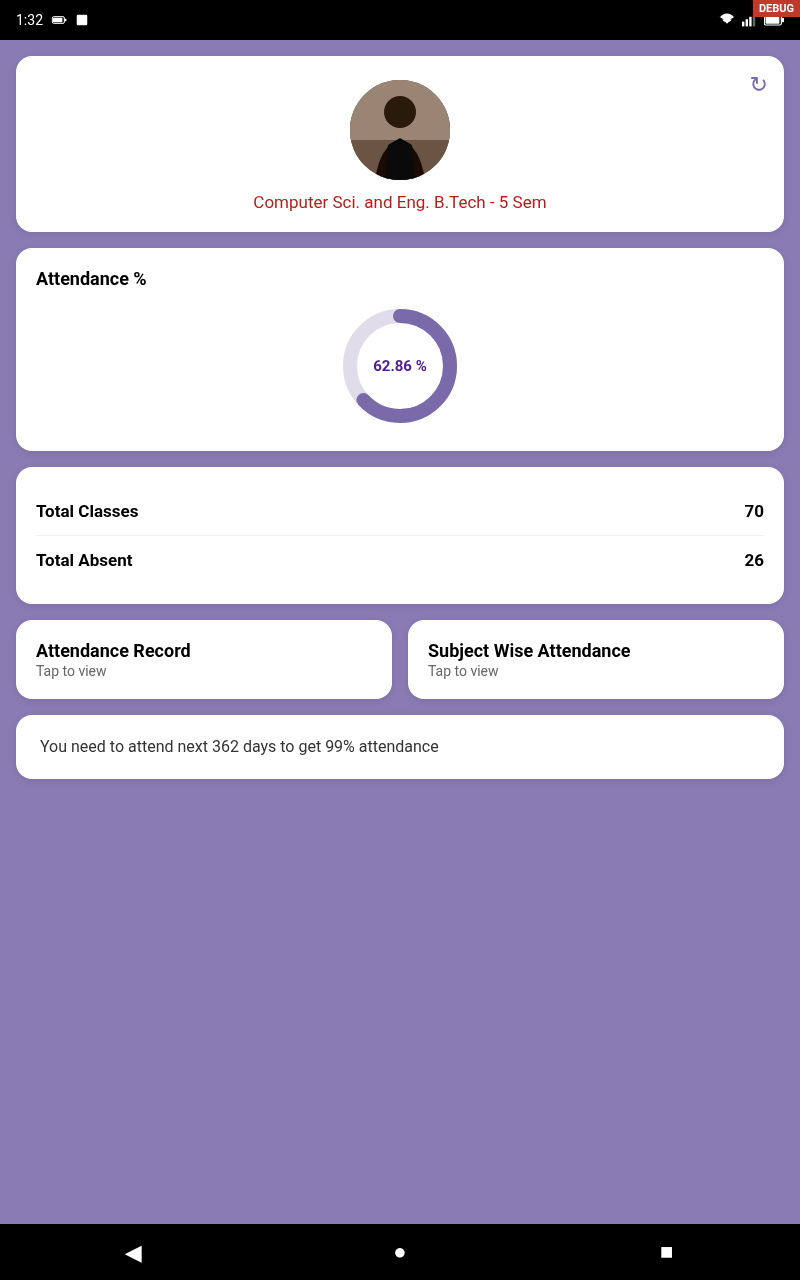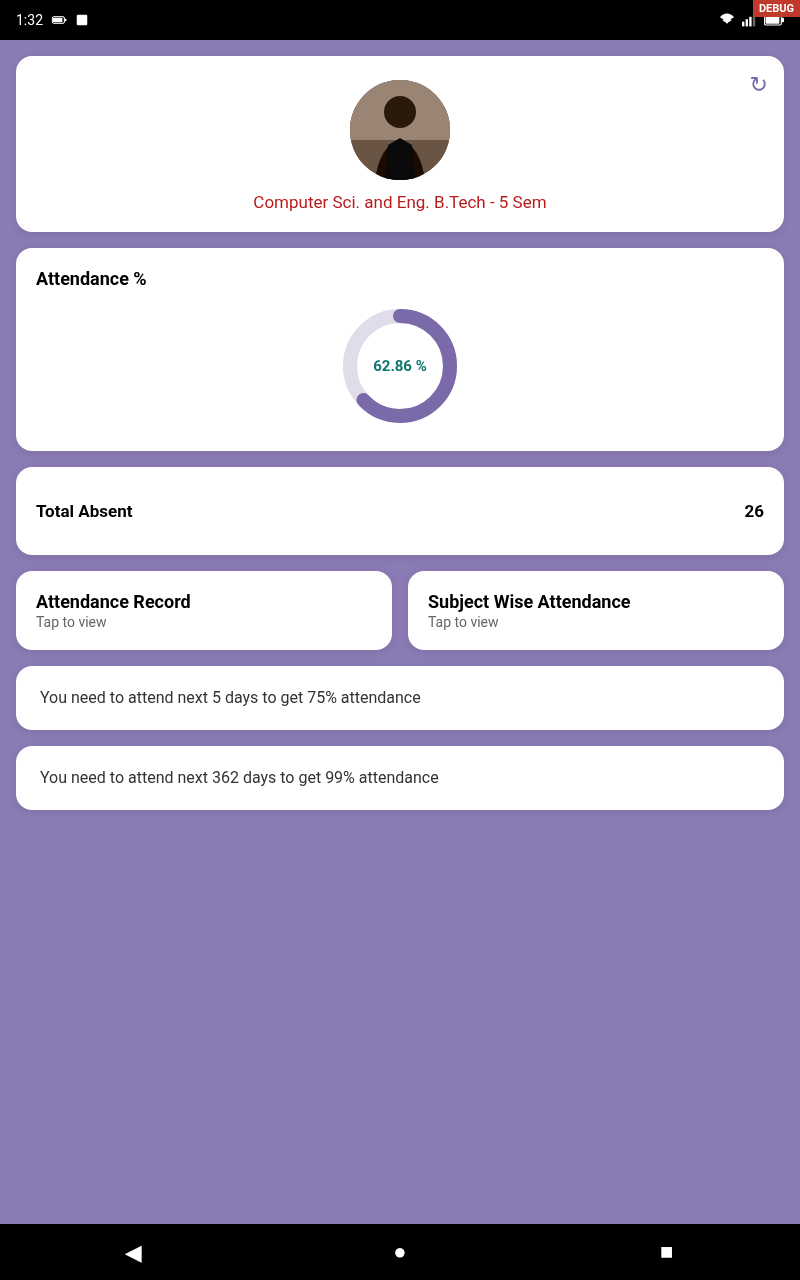--- a/index.html
+++ b/index.html
@@ -127,21 +127,21 @@
       align-items: center;
       position: relative;
       width: 130px;
       height: 130px;
       margin: 0 auto;
     }
     .donut-label {
       position: absolute;
       font-size: 15px;
       font-weight: bold;
-      color: #0f766e;
+      color: #4c1d95;
       text-align: right;
     }
 
     
     .duration-info {
       font-size: 15px;
       line-height: 2;
     }
     .duration-info .label {
       font-weight: bold;
@@ -311,39 +311,40 @@
         </svg>
         <div class="donut-label">62.86 %</div>
       </div>
     </div>
 
 
   </div>
 
   <div class="card stats-card">
     <div class="stat-row">
+      <span class="stat-label">Total Classes</span>
+      <span class="stat-value">70</span>
+    </div>
+    <div class="stat-row">
       <span class="stat-label">Total Absent</span>
       <span class="stat-value">26</span>
     </div>
   </div>
 
   <div class="row-2col-equal">
     <div class="card action-card">
       <div class="action-card-title">Attendance Record</div>
       <div class="action-card-subtitle">Tap to view</div>
     </div>
     <div class="card action-card">
       <div class="action-card-title">Subject Wise Attendance</div>
       <div class="action-card-subtitle">Tap to view</div>
     </div>
   </div>
 
-  <div class="card info-card">
-    <div class="info-text">You need to attend next 5 days to get 75% attendance</div>
-  </div>
 
   <div class="card info-card">
     <div class="info-text">You need to attend next 362 days to get 99% attendance</div>
   </div>
 
   <div class="bottom-spacer"></div>
 </div>
 
 <div class="nav-bar">
   <div class="nav-btn">

